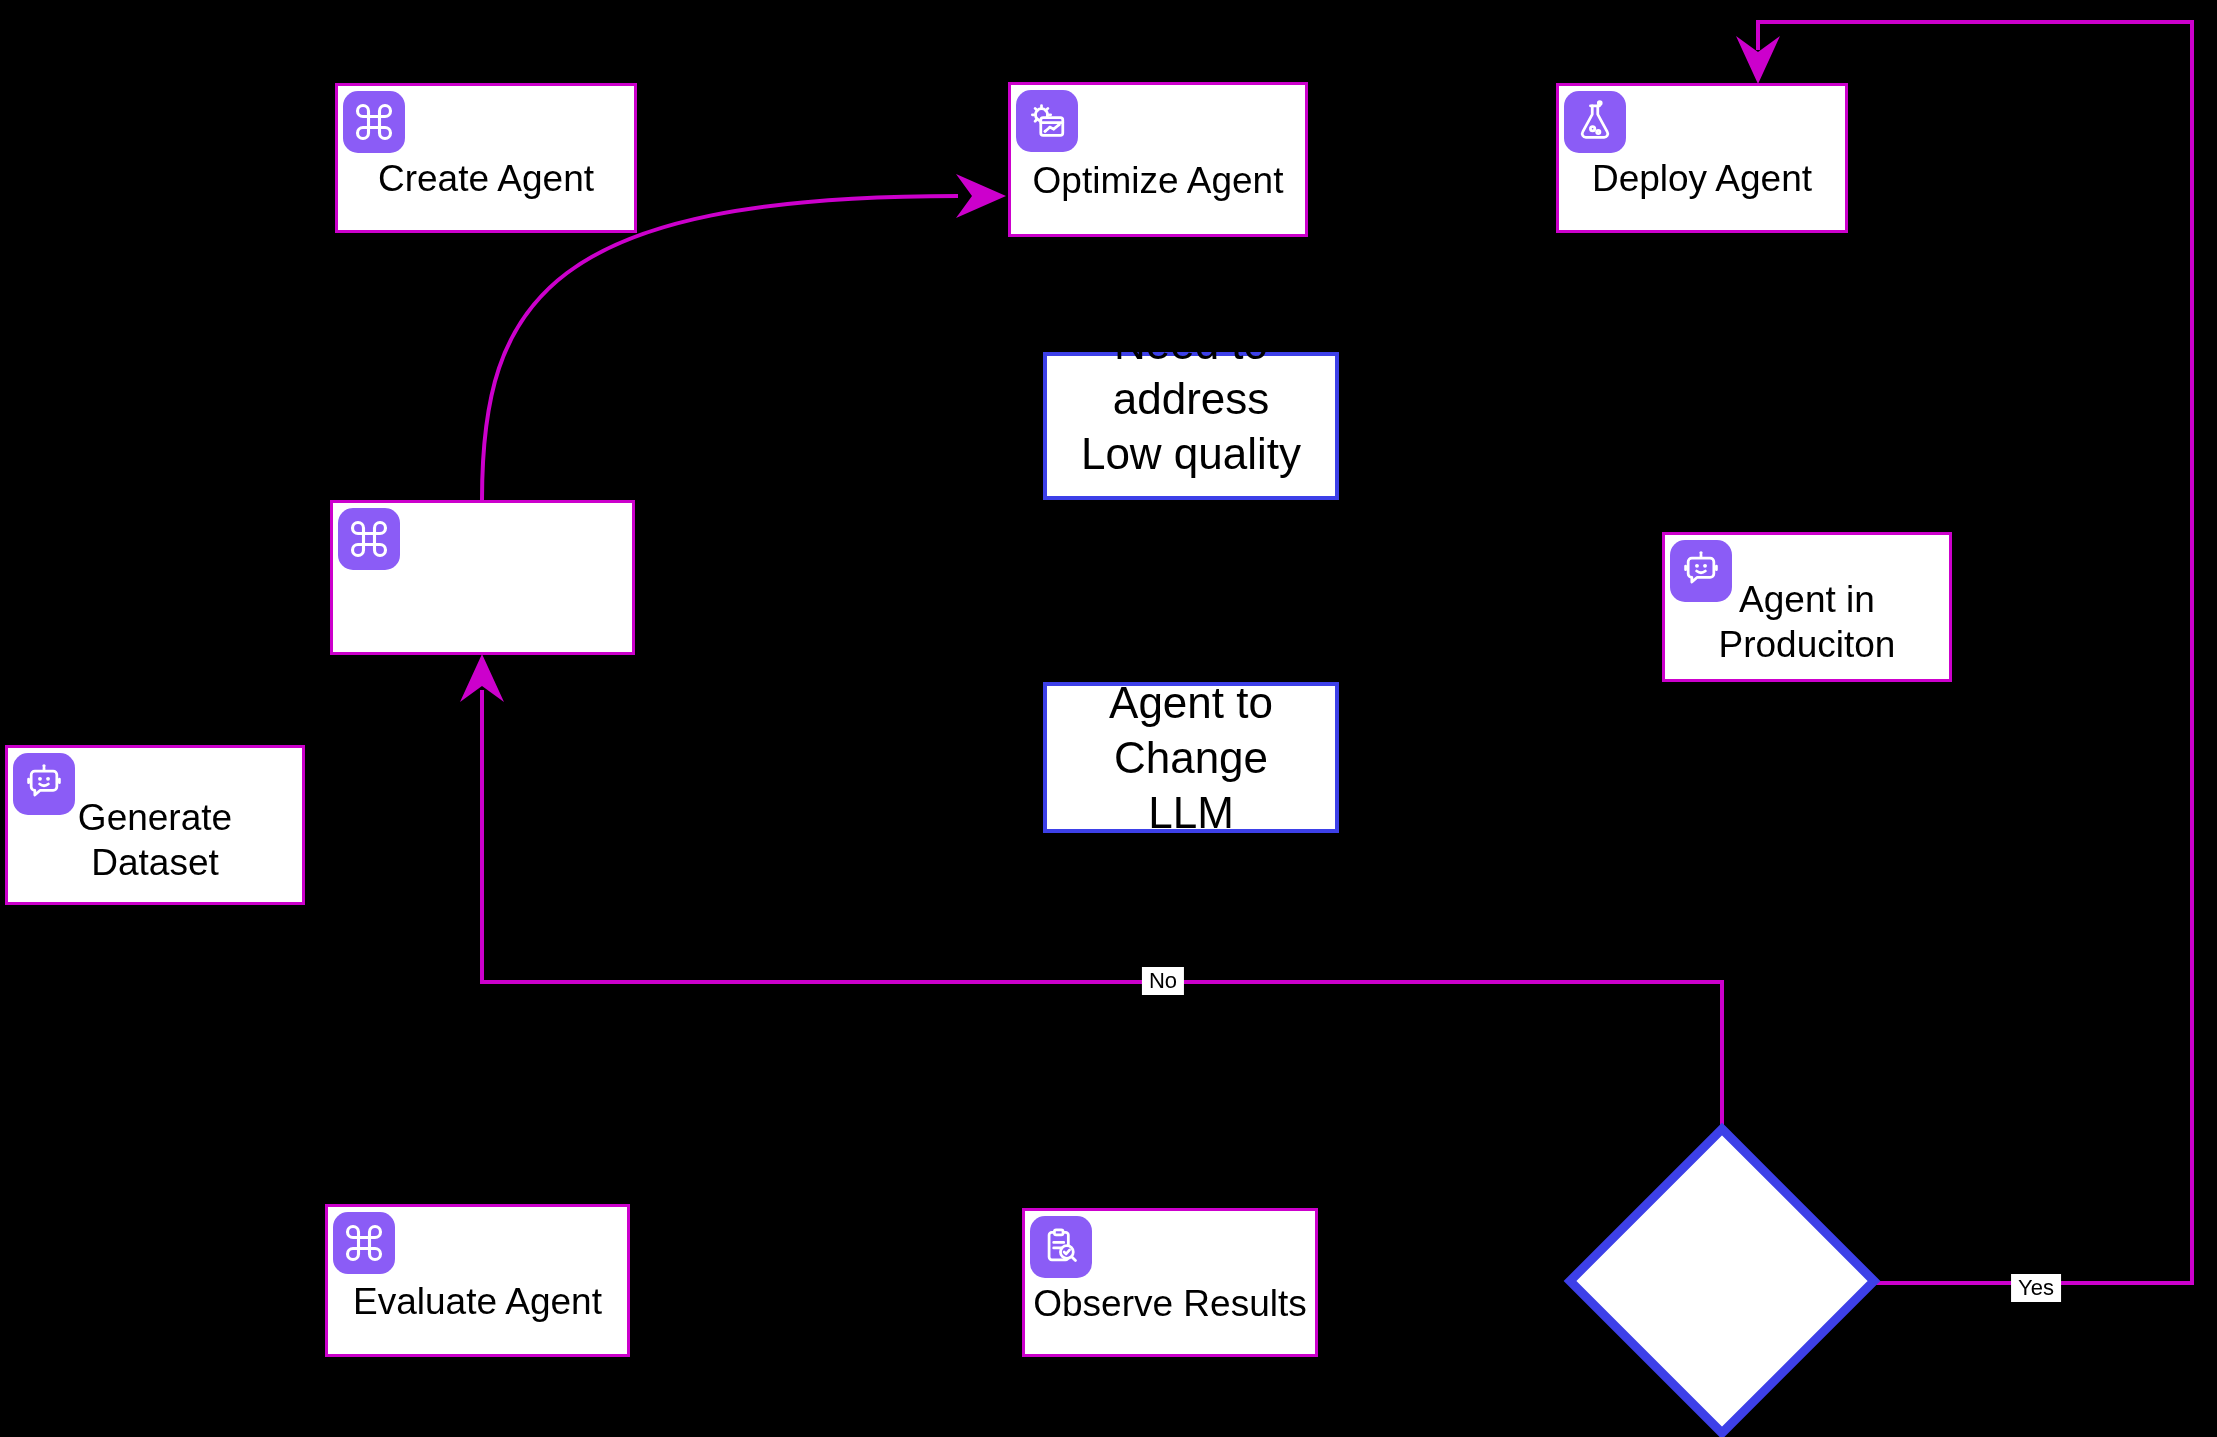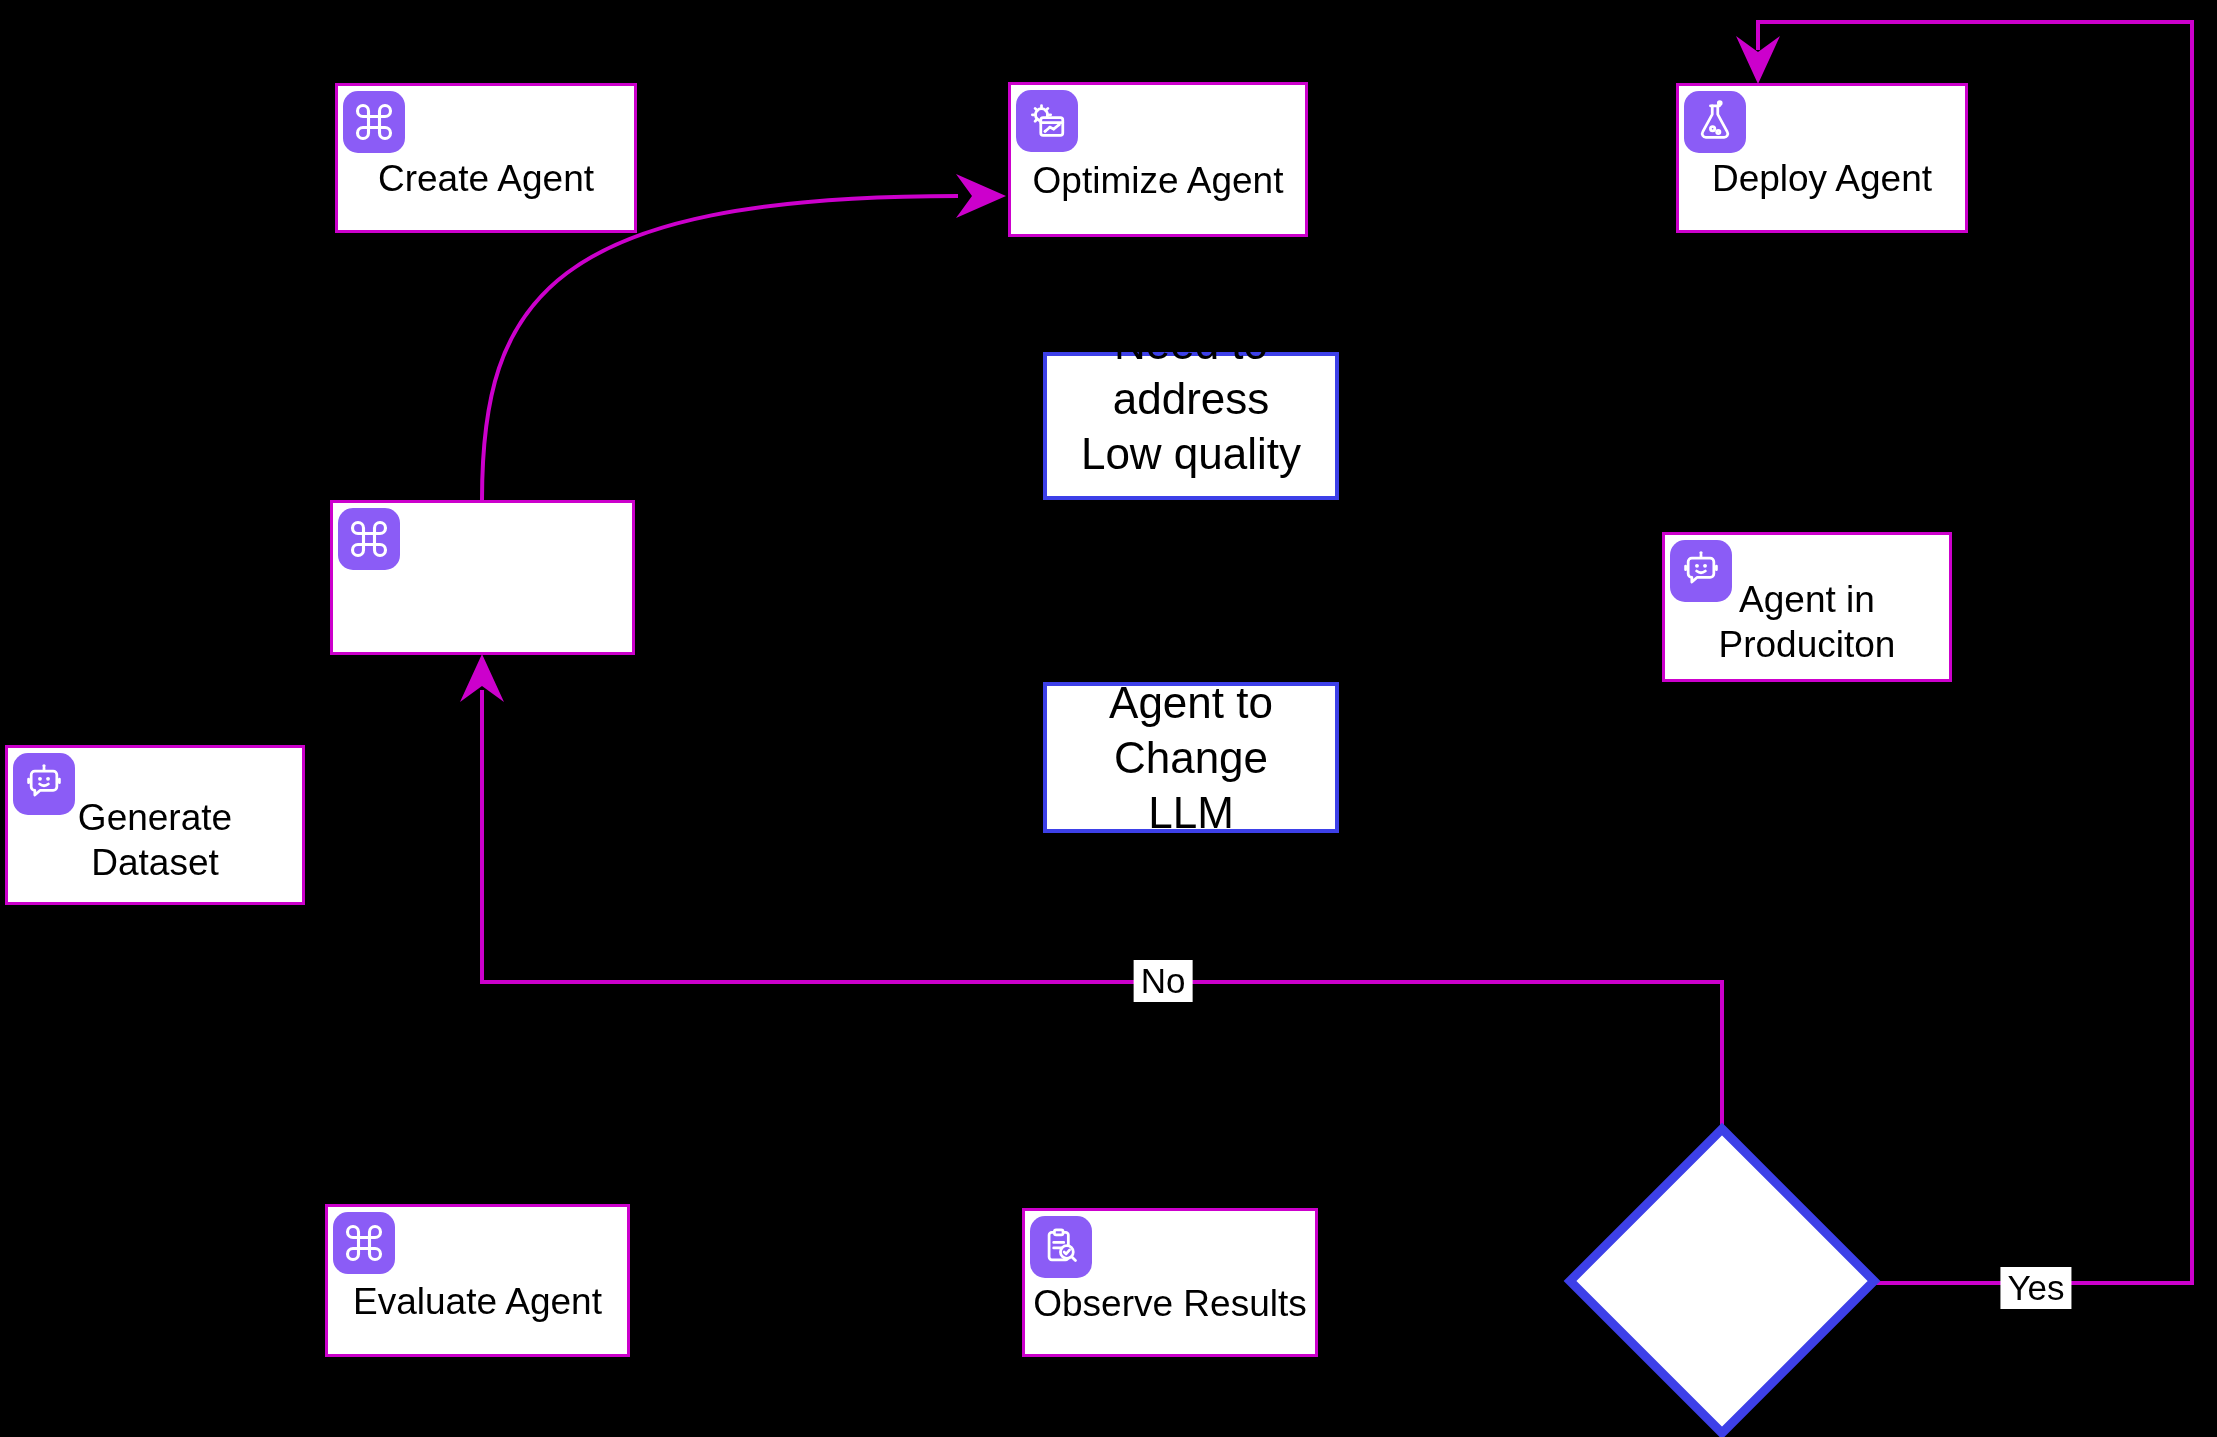--- a/index.html
+++ b/index.html
@@ -27,21 +27,21 @@
     box-sizing:border-box;z-index:2;display:flex;align-items:center;justify-content:center;
   }
   .note .label{
     color:#000;font-size:44px;text-align:center;white-space:pre-line;line-height:1.25;
   }
   .decision-text{
     position:absolute;z-index:3;color:#000;font-size:37px;text-align:center;
     white-space:pre-line;line-height:1.22;
   }
   .edge-label{
-    position:absolute;z-index:3;background:#fff;color:#000;font-size:35px;
+    position:absolute;z-index:3;background:#fff;color:#000;font-size:22px;
     padding:1px 7px;transform:translate(-50%,-50%);
   }
 </style>
 </head>
 <body>
 
 <div id="canvas">
 
   <svg id="edge-layer" width="2217" height="1437" viewBox="0 0 2217 1437">
 
@@ -76,21 +76,21 @@
         <path d="M11 17.6l2.6-2.2 2 1 3-2.4"></path>
         <circle cx="13.6" cy="15.4" r="0.8" fill="#fff" stroke="none"></circle>
         <circle cx="15.6" cy="16.4" r="0.8" fill="#fff" stroke="none"></circle>
         <circle cx="18.6" cy="14" r="0.8" fill="#fff" stroke="none"></circle>
         <circle cx="11" cy="17.6" r="0.8" fill="#fff" stroke="none"></circle>
       </svg>
     </span>
     <span class="label">Optimize Agent</span>
   </div>
 
-  <div class="node" style="left:1676px;top:83px;width:292px;height:150px;">
+  <div class="node" style="left:1556px;top:83px;width:292px;height:150px;">
     <span class="badge">
       <svg viewBox="0 0 24 24" fill="none" stroke="#fff" stroke-width="1.5" stroke-linecap="round" stroke-linejoin="round">
         <path d="M9.5 3.2h5"></path>
         <path d="M10.5 3.2v4.6L5.3 17.4a2 2 0 0 0 1.8 3h9.8a2 2 0 0 0 1.8-3L13.5 7.8V3.2"></path>
         <circle cx="10.7" cy="15.7" r="1.2"></circle>
         <circle cx="13.8" cy="17.5" r="0.9"></circle>
         <circle cx="14.6" cy="1.7" r="0.8"></circle>
       </svg>
     </span>
     <span class="label">Deploy Agent</span>

